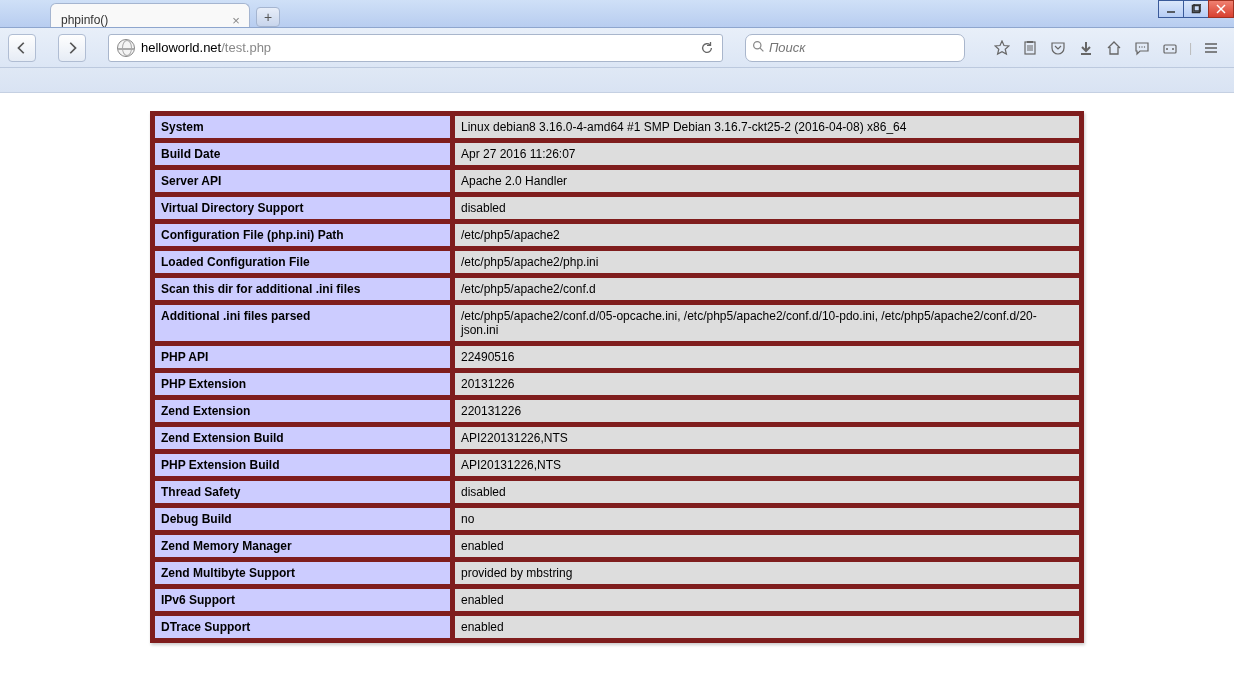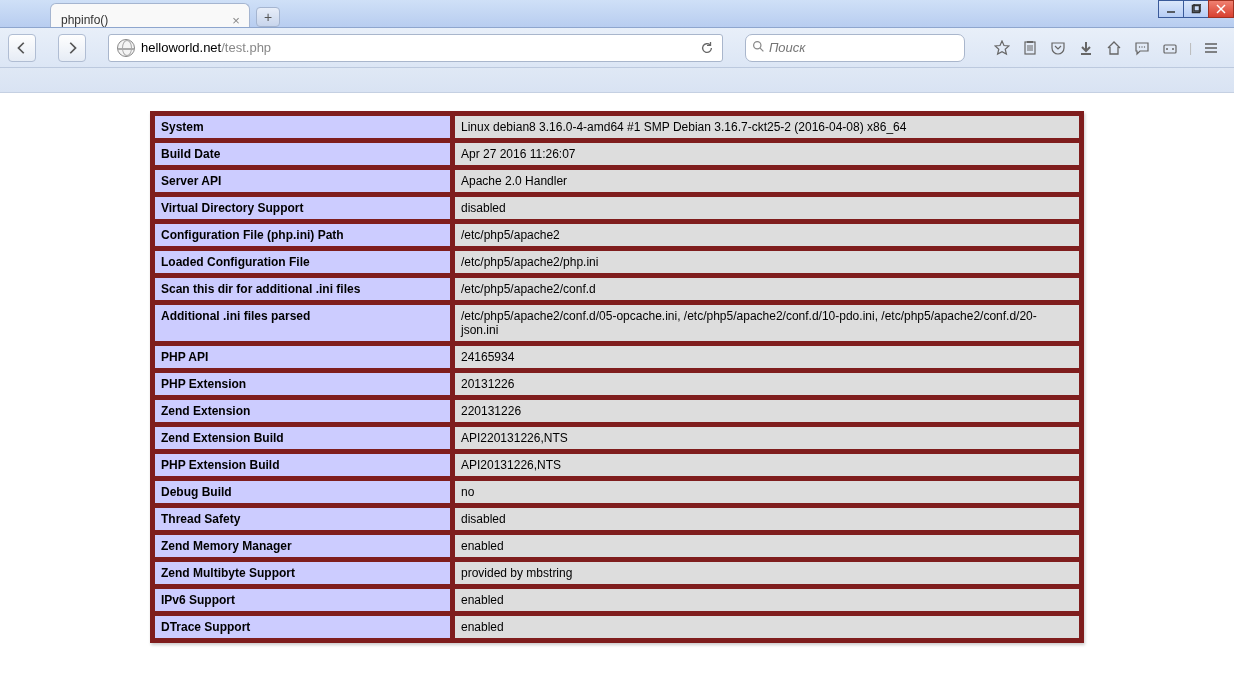--- a/index.html
+++ b/index.html
@@ -207,47 +207,47 @@
           <tr>
             <td class="e">Scan this dir for additional .ini files</td>
             <td class="v">/etc/php5/apache2/conf.d</td>
           </tr>
           <tr>
             <td class="e">Additional .ini files parsed</td>
             <td class="v">/etc/php5/apache2/conf.d/05-opcache.ini, /etc/php5/apache2/conf.d/10-pdo.ini, /etc/php5/apache2/conf.d/20-json.ini</td>
           </tr>
           <tr>
             <td class="e">PHP API</td>
-            <td class="v">24165934</td>
+            <td class="v">22490516</td>
           </tr>
           <tr>
             <td class="e">PHP Extension</td>
             <td class="v">20131226</td>
           </tr>
           <tr>
             <td class="e">Zend Extension</td>
             <td class="v">220131226</td>
           </tr>
           <tr>
             <td class="e">Zend Extension Build</td>
             <td class="v">API220131226,NTS</td>
           </tr>
           <tr>
             <td class="e">PHP Extension Build</td>
             <td class="v">API20131226,NTS</td>
           </tr>
           <tr>
+            <td class="e">Thread Safety</td>
+            <td class="v">disabled</td>
+          </tr>
+          <tr>
             <td class="e">Debug Build</td>
             <td class="v">no</td>
           </tr>
           <tr>
-            <td class="e">Thread Safety</td>
-            <td class="v">disabled</td>
-          </tr>
-          <tr>
             <td class="e">Zend Memory Manager</td>
             <td class="v">enabled</td>
           </tr>
           <tr>
             <td class="e">Zend Multibyte Support</td>
             <td class="v">provided by mbstring</td>
           </tr>
           <tr>
             <td class="e">IPv6 Support</td>
             <td class="v">enabled</td>

